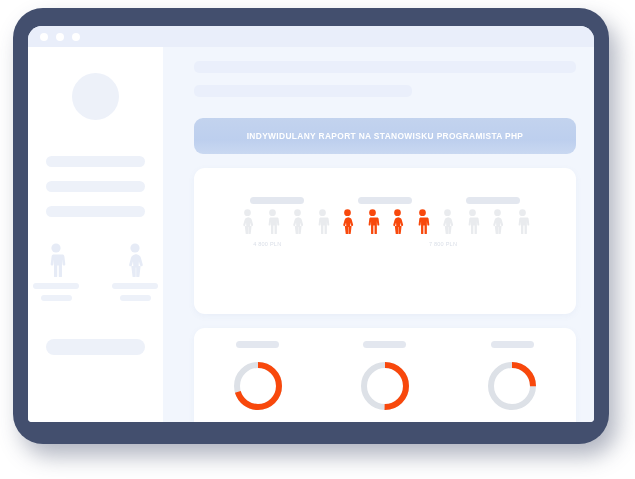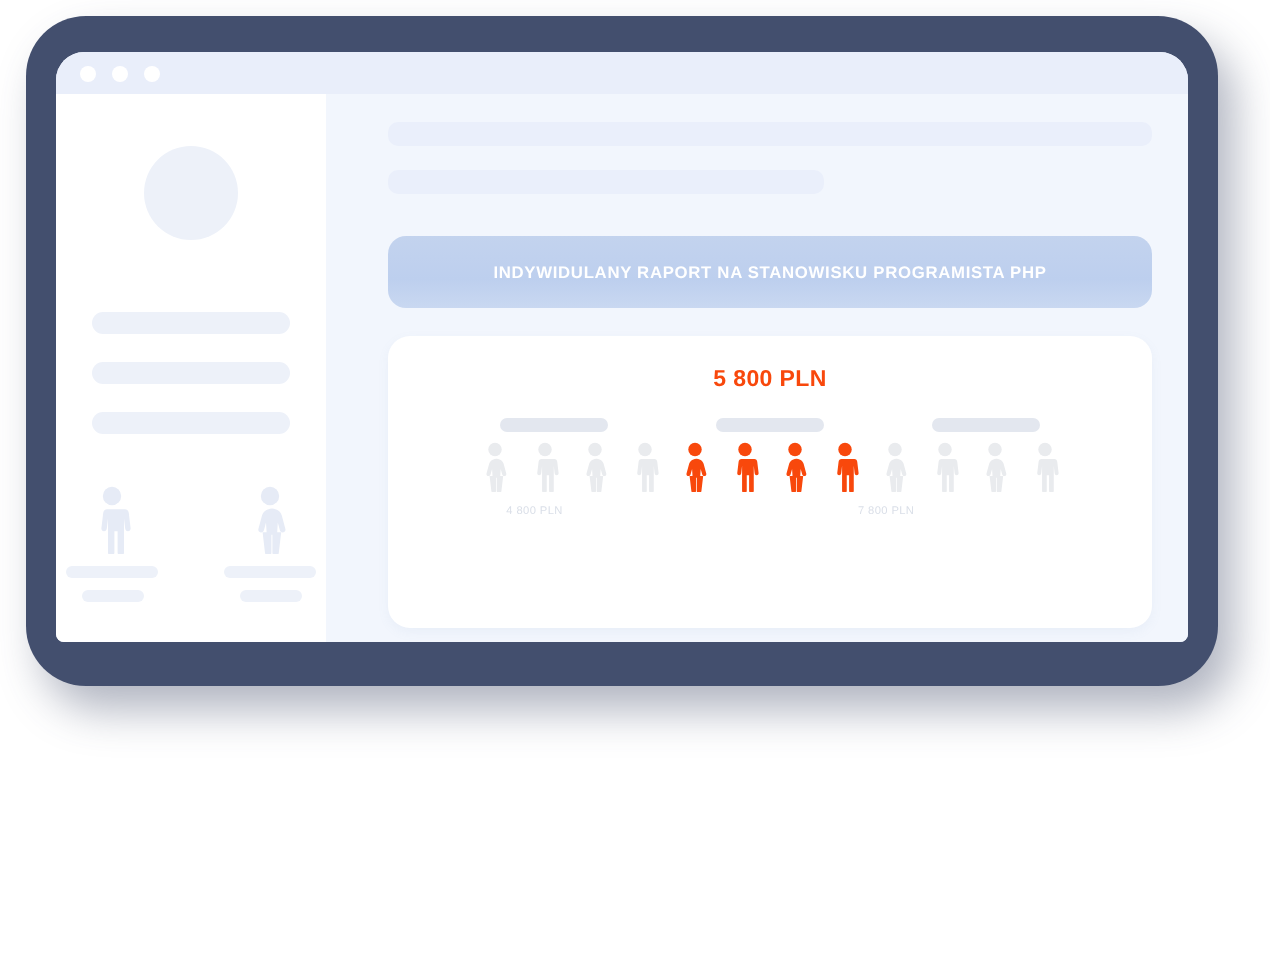--- a/index.html
+++ b/index.html
@@ -13,21 +13,21 @@
     overflow: hidden;
     font-family: "Liberation Sans", sans-serif;
   }
 
   
   #device-frame {
     position: absolute;
     left: 13px;
     top: 8px;
     width: 596px;
-    height: 335px;
+    height: 436px;
     background: #434f6e;
     border-radius: 30px;
     box-shadow: 8px 12px 22px rgba(60,70,100,0.40);
     box-sizing: border-box;
     padding: 18px 15px 22px 15px;
   }
   #screen {
     position: relative;
     width: 100%;
     height: 100%;
@@ -253,21 +253,20 @@
 
     <div id="main">
       <div class="head-line long"></div>
       <div class="head-line short"></div>
 
       <div id="report-banner">
         <span>INDYWIDULANY RAPORT NA STANOWISKU PROGRAMISTA PHP</span>
       </div>
 
       <div class="card" id="salary-card">
-        <div id="salary-value">5 800 PLN</div>
 
         <div id="people-top-bars">
           <div class="top-bar" style="left:10%;width:16%;"></div>
           <div class="top-bar" style="left:42%;width:16%;"></div>
           <div class="top-bar" style="left:74%;width:16%;"></div>
         </div>
 
         <div id="people-row">
             <svg width="19" height="25" viewBox="0 0 26 34">
               <circle cx="13" cy="5" r="4.6" fill="#e9ebee"></circle>

